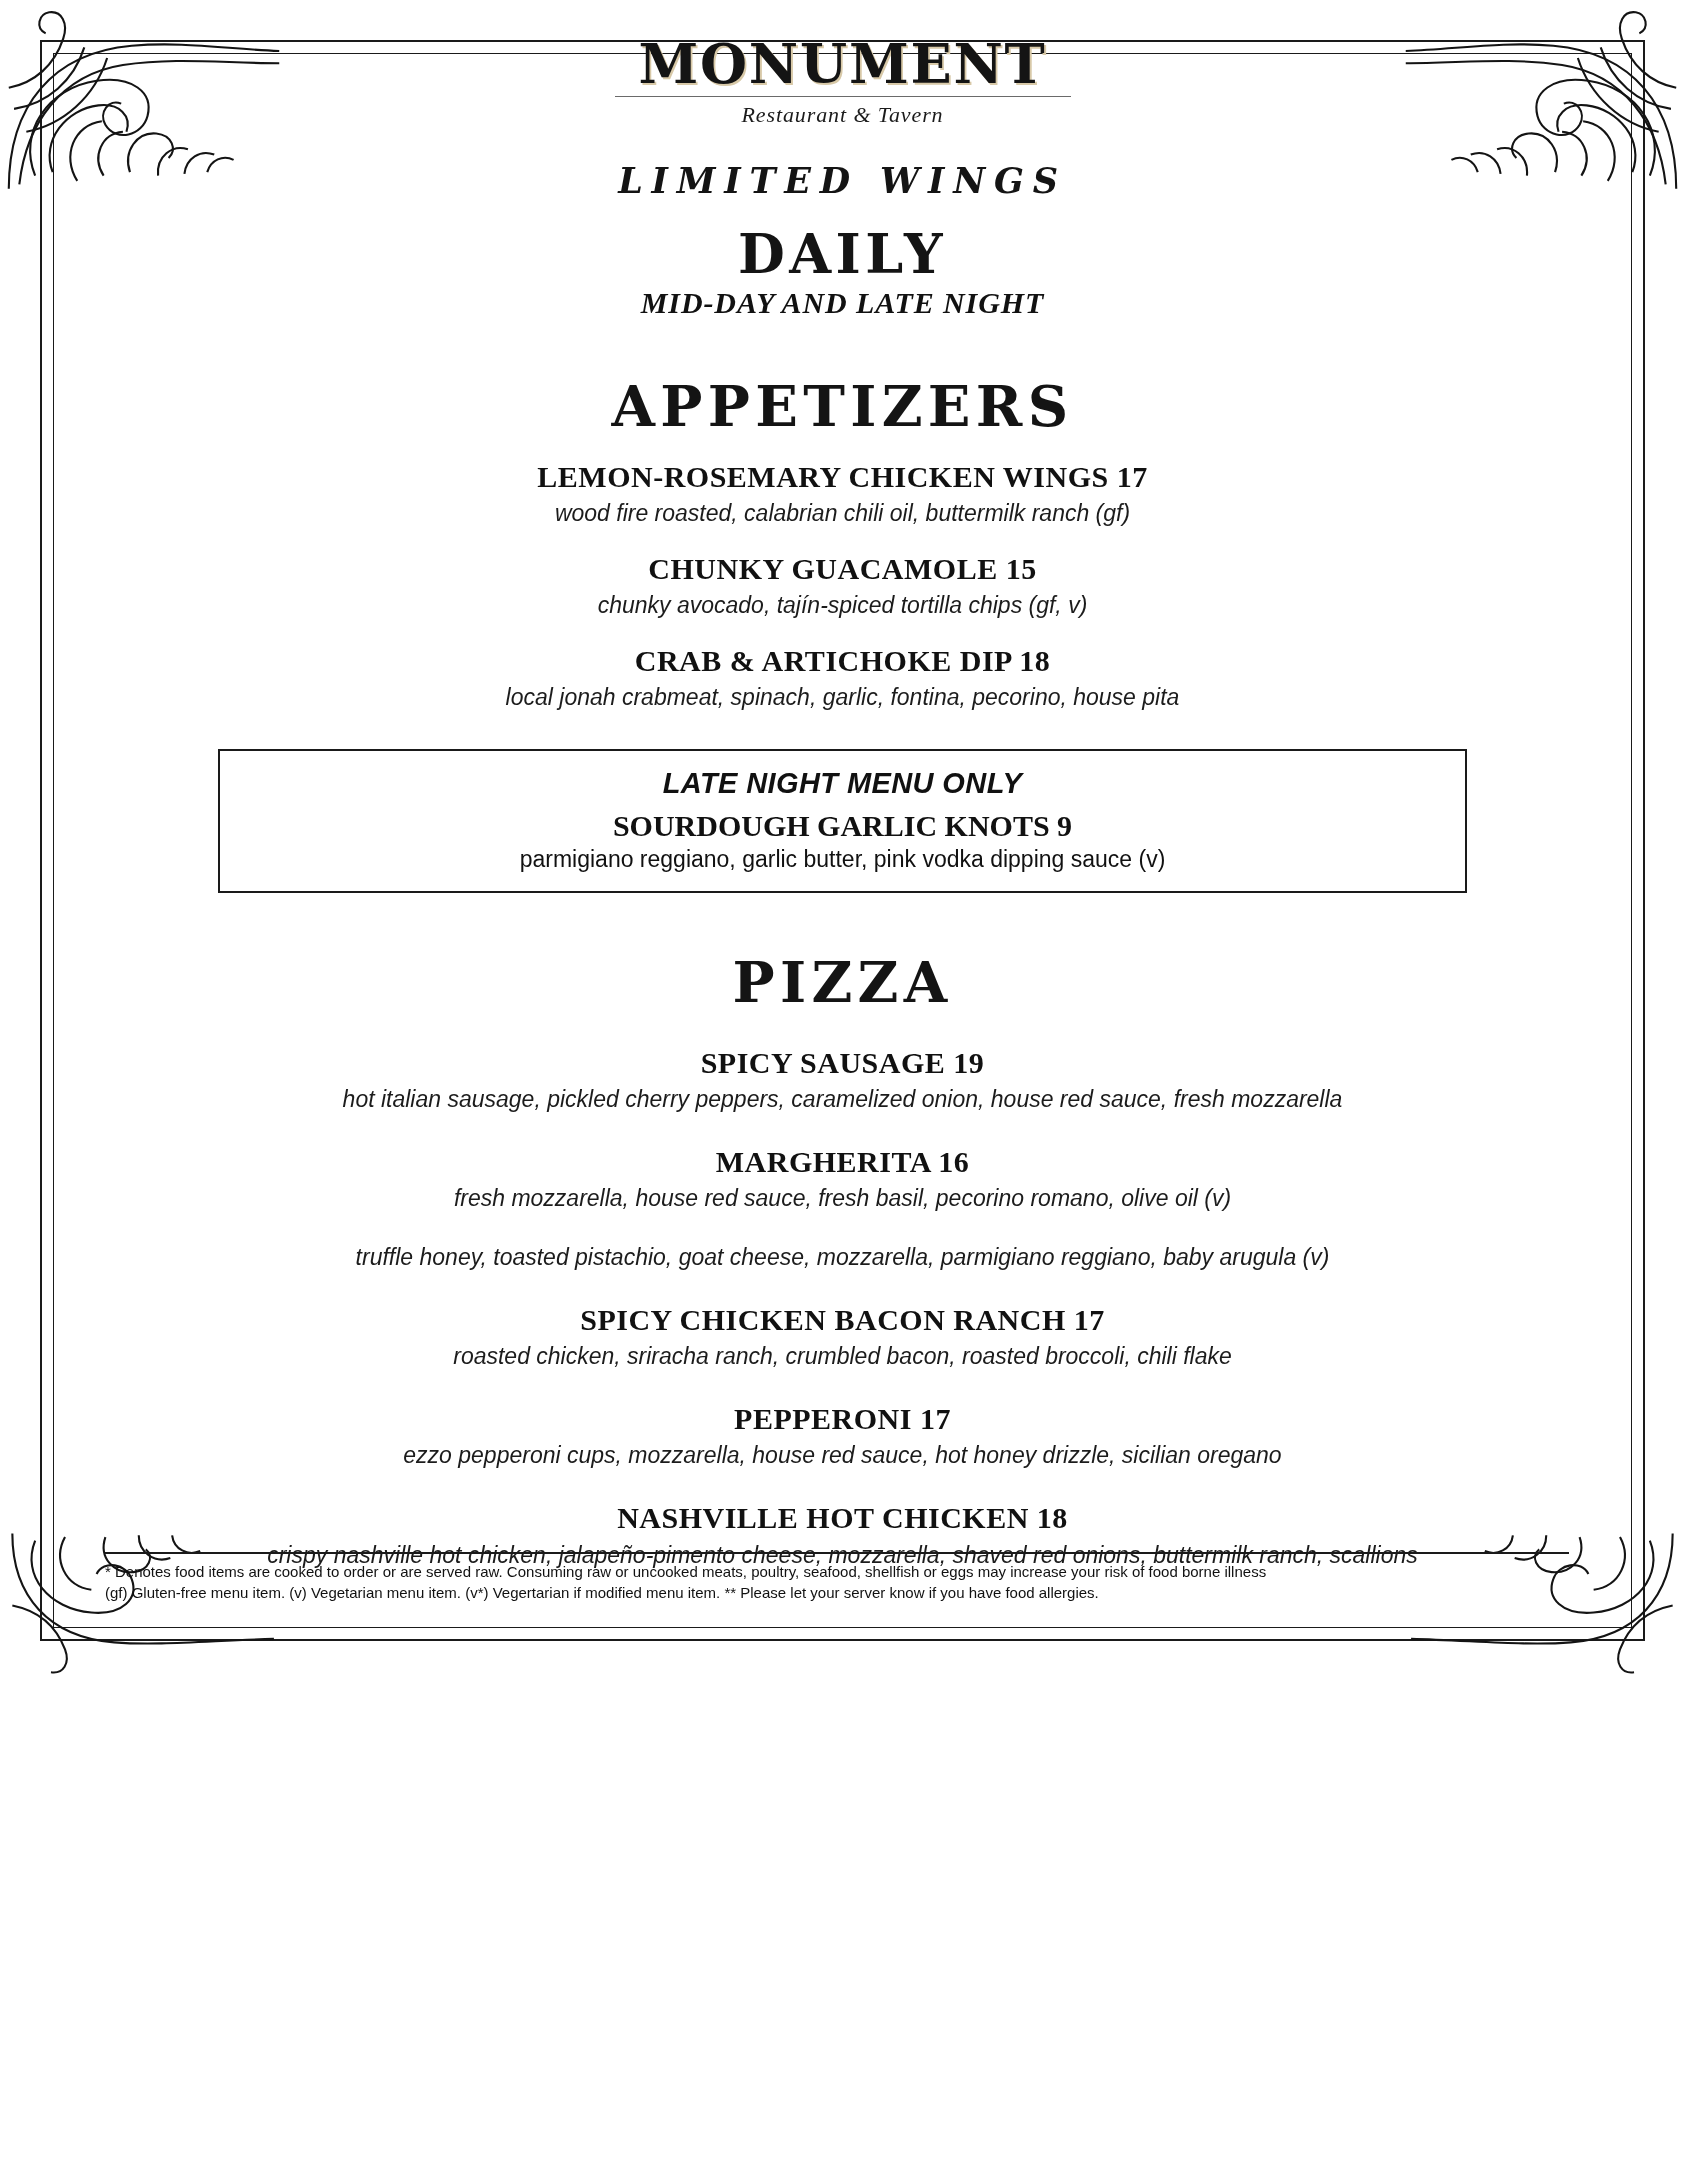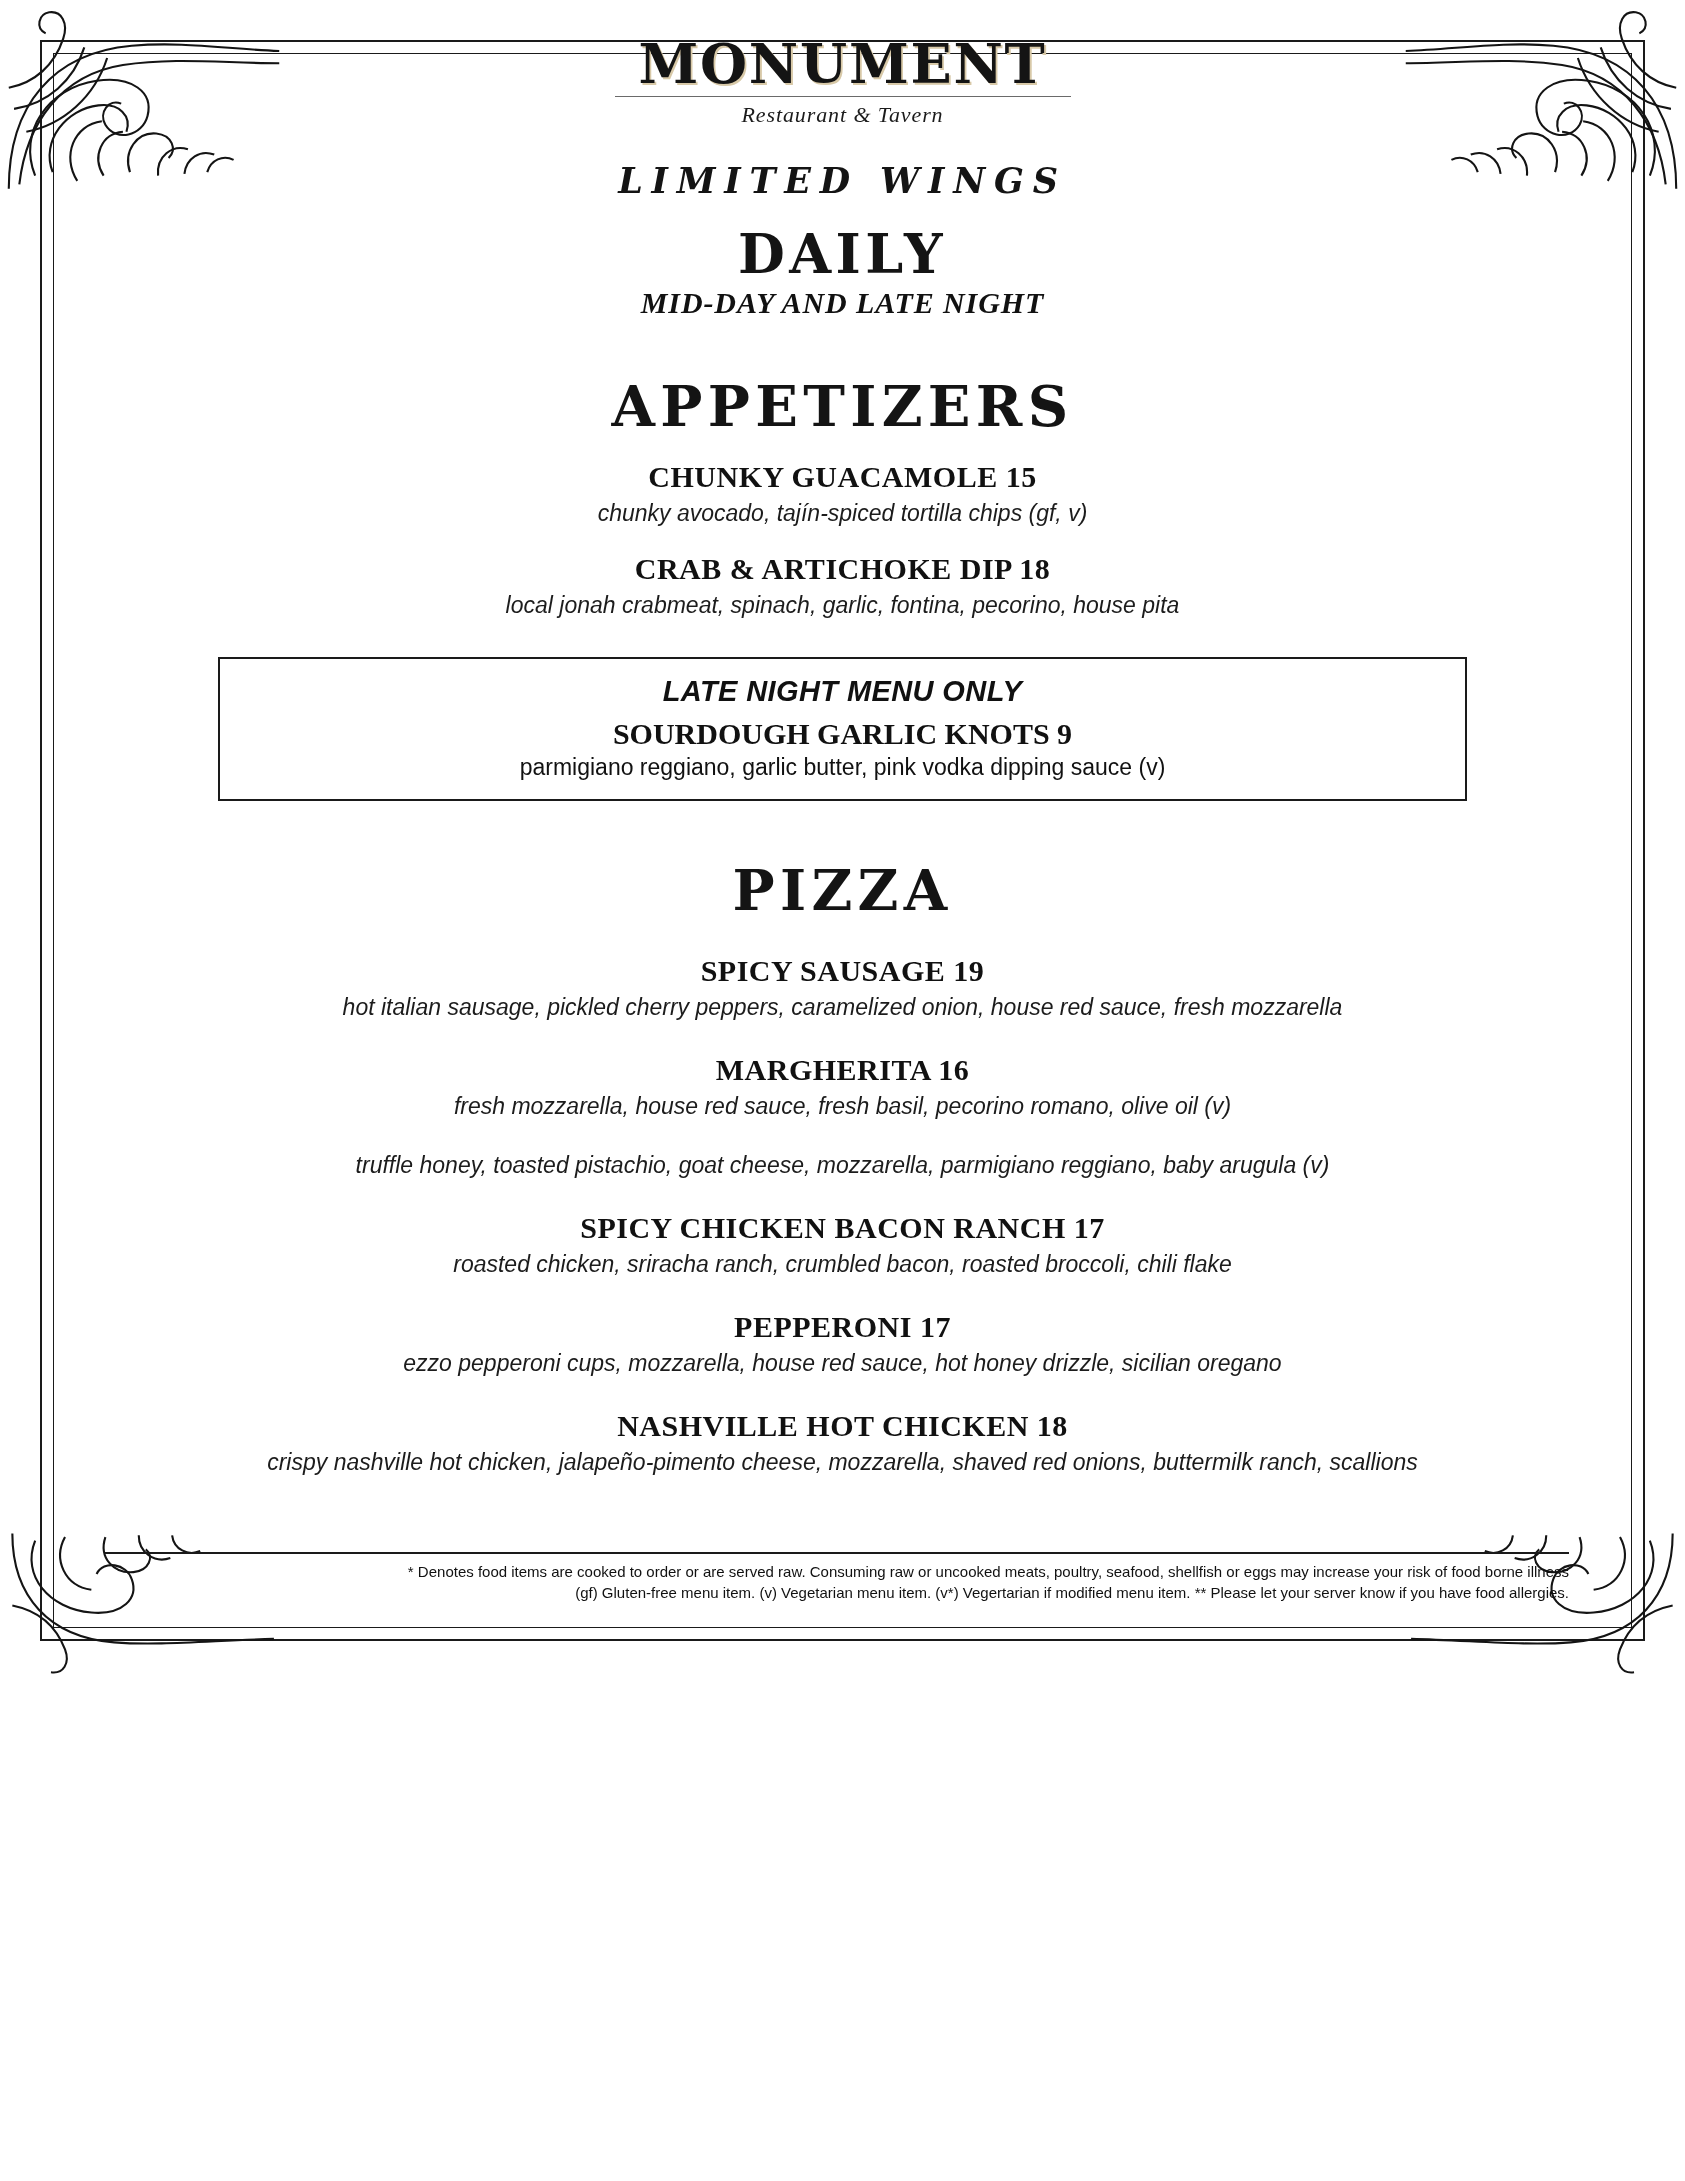--- a/index.html
+++ b/index.html
@@ -177,21 +177,21 @@
     margin-top: 3.5px;
   }
 
   .pizza-list .item { margin-top: 30px; }
 
   .footer {
     position: absolute;
     left: 105px;
     right: 116px;
     bottom: 77px;
-    text-align: right;
+    text-align: left;
     z-index: 3;
   }
   .footer-rule {
     height: 1.8px;
     background: #1a1a1a;
     margin-bottom: 7px;
   }
   .footer-line {
     font-family: "Liberation Sans", sans-serif;
     font-size: 15px;
@@ -282,20 +282,24 @@
 
     <div class="limited">LIMITED WINGS</div>
 
     <div class="daily">DAILY</div>
     <div class="daily-sub">MID-DAY AND LATE NIGHT</div>
 
     <div class="section-title section-appetizers">APPETIZERS</div>
 
     <div class="appetizer-list">
       <div class="item">
+        <div class="item-name">LEMON-ROSEMARY CHICKEN WINGS 17</div>
+        <div class="item-desc">wood fire roasted, calabrian chili oil, buttermilk ranch (gf)</div>
+      </div>
+      <div class="item">
         <div class="item-name">CHUNKY GUACAMOLE 15</div>
         <div class="item-desc">chunky avocado, tajín-spiced tortilla chips (gf, v)</div>
       </div>
       <div class="item">
         <div class="item-name">CRAB &amp; ARTICHOKE DIP 18</div>
         <div class="item-desc">local jonah crabmeat, spinach, garlic, fontina, pecorino, house pita</div>
       </div>
     </div>
 
     <div class="late-box">

